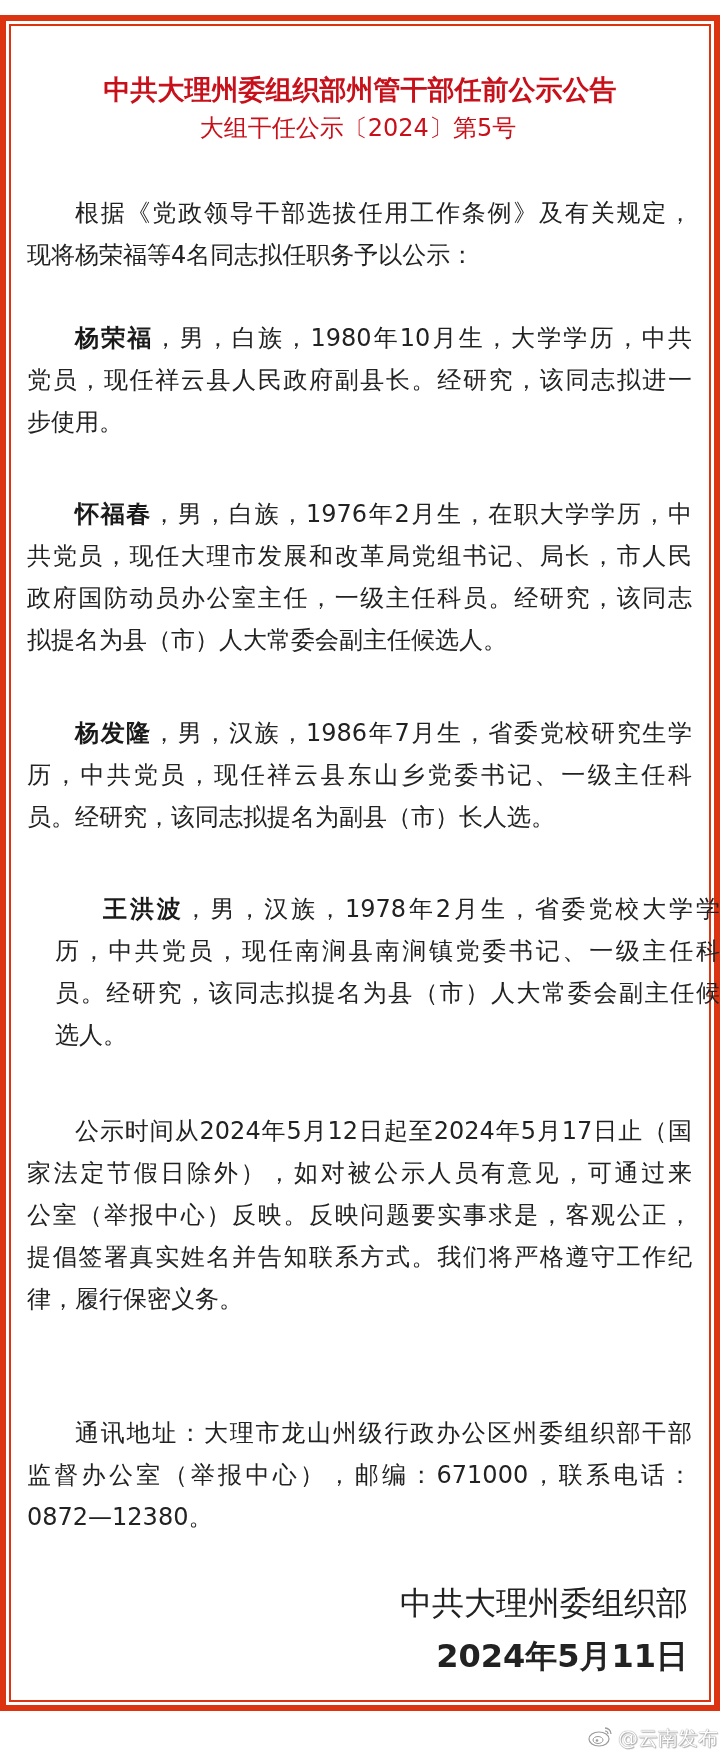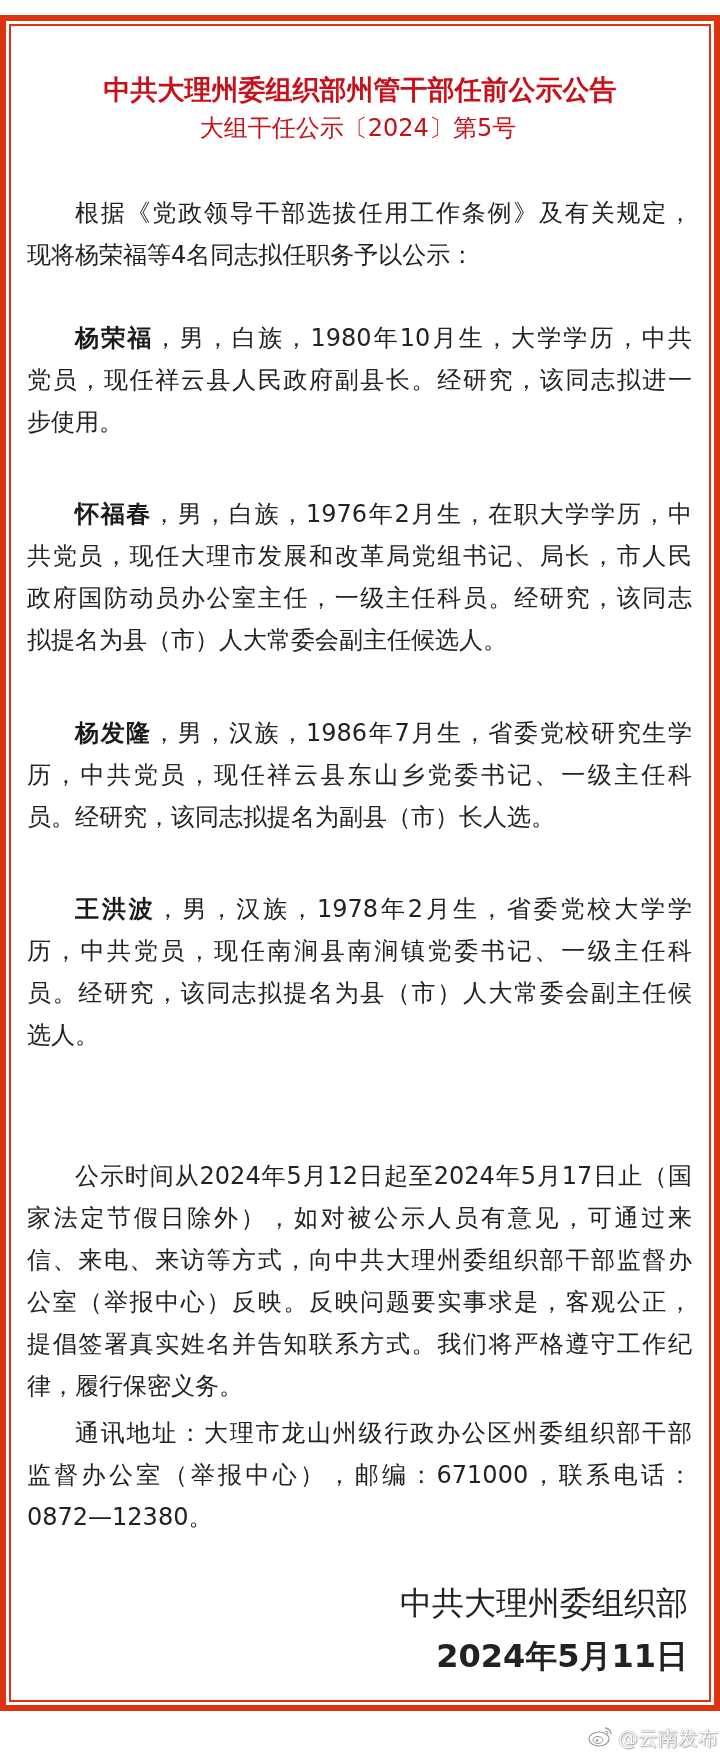--- a/index.html
+++ b/index.html
@@ -134,31 +134,30 @@
   <span class="line">政府国防动员办公室主任，一级主任科员。经研究，该同志</span>
   <span class="line last">拟提名为县（市）人大常委会副主任候选人。</span>
 </div>
 
 <div class="para" style="top:712px;">
   <span class="line first"><span class="name">杨发隆</span><span>，男，汉族，1986年7月生，省委党校研究生学</span></span>
   <span class="line">历，中共党员，现任祥云县东山乡党委书记、一级主任科</span>
   <span class="line last">员。经研究，该同志拟提名为副县（市）长人选。</span>
 </div>
 
-<div class="para" style="top:888px;">
+<div class="para" style="top:888px;margin-left:28px;">
   <span class="line first"><span class="name">王洪波</span><span>，男，汉族，1978年2月生，省委党校大学学</span></span>
   <span class="line">历，中共党员，现任南涧县南涧镇党委书记、一级主任科</span>
   <span class="line">员。经研究，该同志拟提名为县（市）人大常委会副主任候</span>
   <span class="line last">选人。</span>
 </div>
 
-<div class="para" style="top:1155px;">
+<div class="para" style="top:1110px;">
   <span class="line first">公示时间从2024年5月12日起至2024年5月17日止（国</span>
   <span class="line">家法定节假日除外），如对被公示人员有意见，可通过来</span>
-  <span class="line">信、来电、来访等方式，向中共大理州委组织部干部监督办</span>
   <span class="line">公室（举报中心）反映。反映问题要实事求是，客观公正，</span>
   <span class="line">提倡签署真实姓名并告知联系方式。我们将严格遵守工作纪</span>
   <span class="line last">律，履行保密义务。</span>
 </div>
 
 <div class="para" style="top:1412px;">
   <span class="line first">通讯地址：大理市龙山州级行政办公区州委组织部干部</span>
   <span class="line">监督办公室（举报中心），邮编：671000，联系电话：</span>
   <span class="line last">0872—12380。</span>
 </div>

